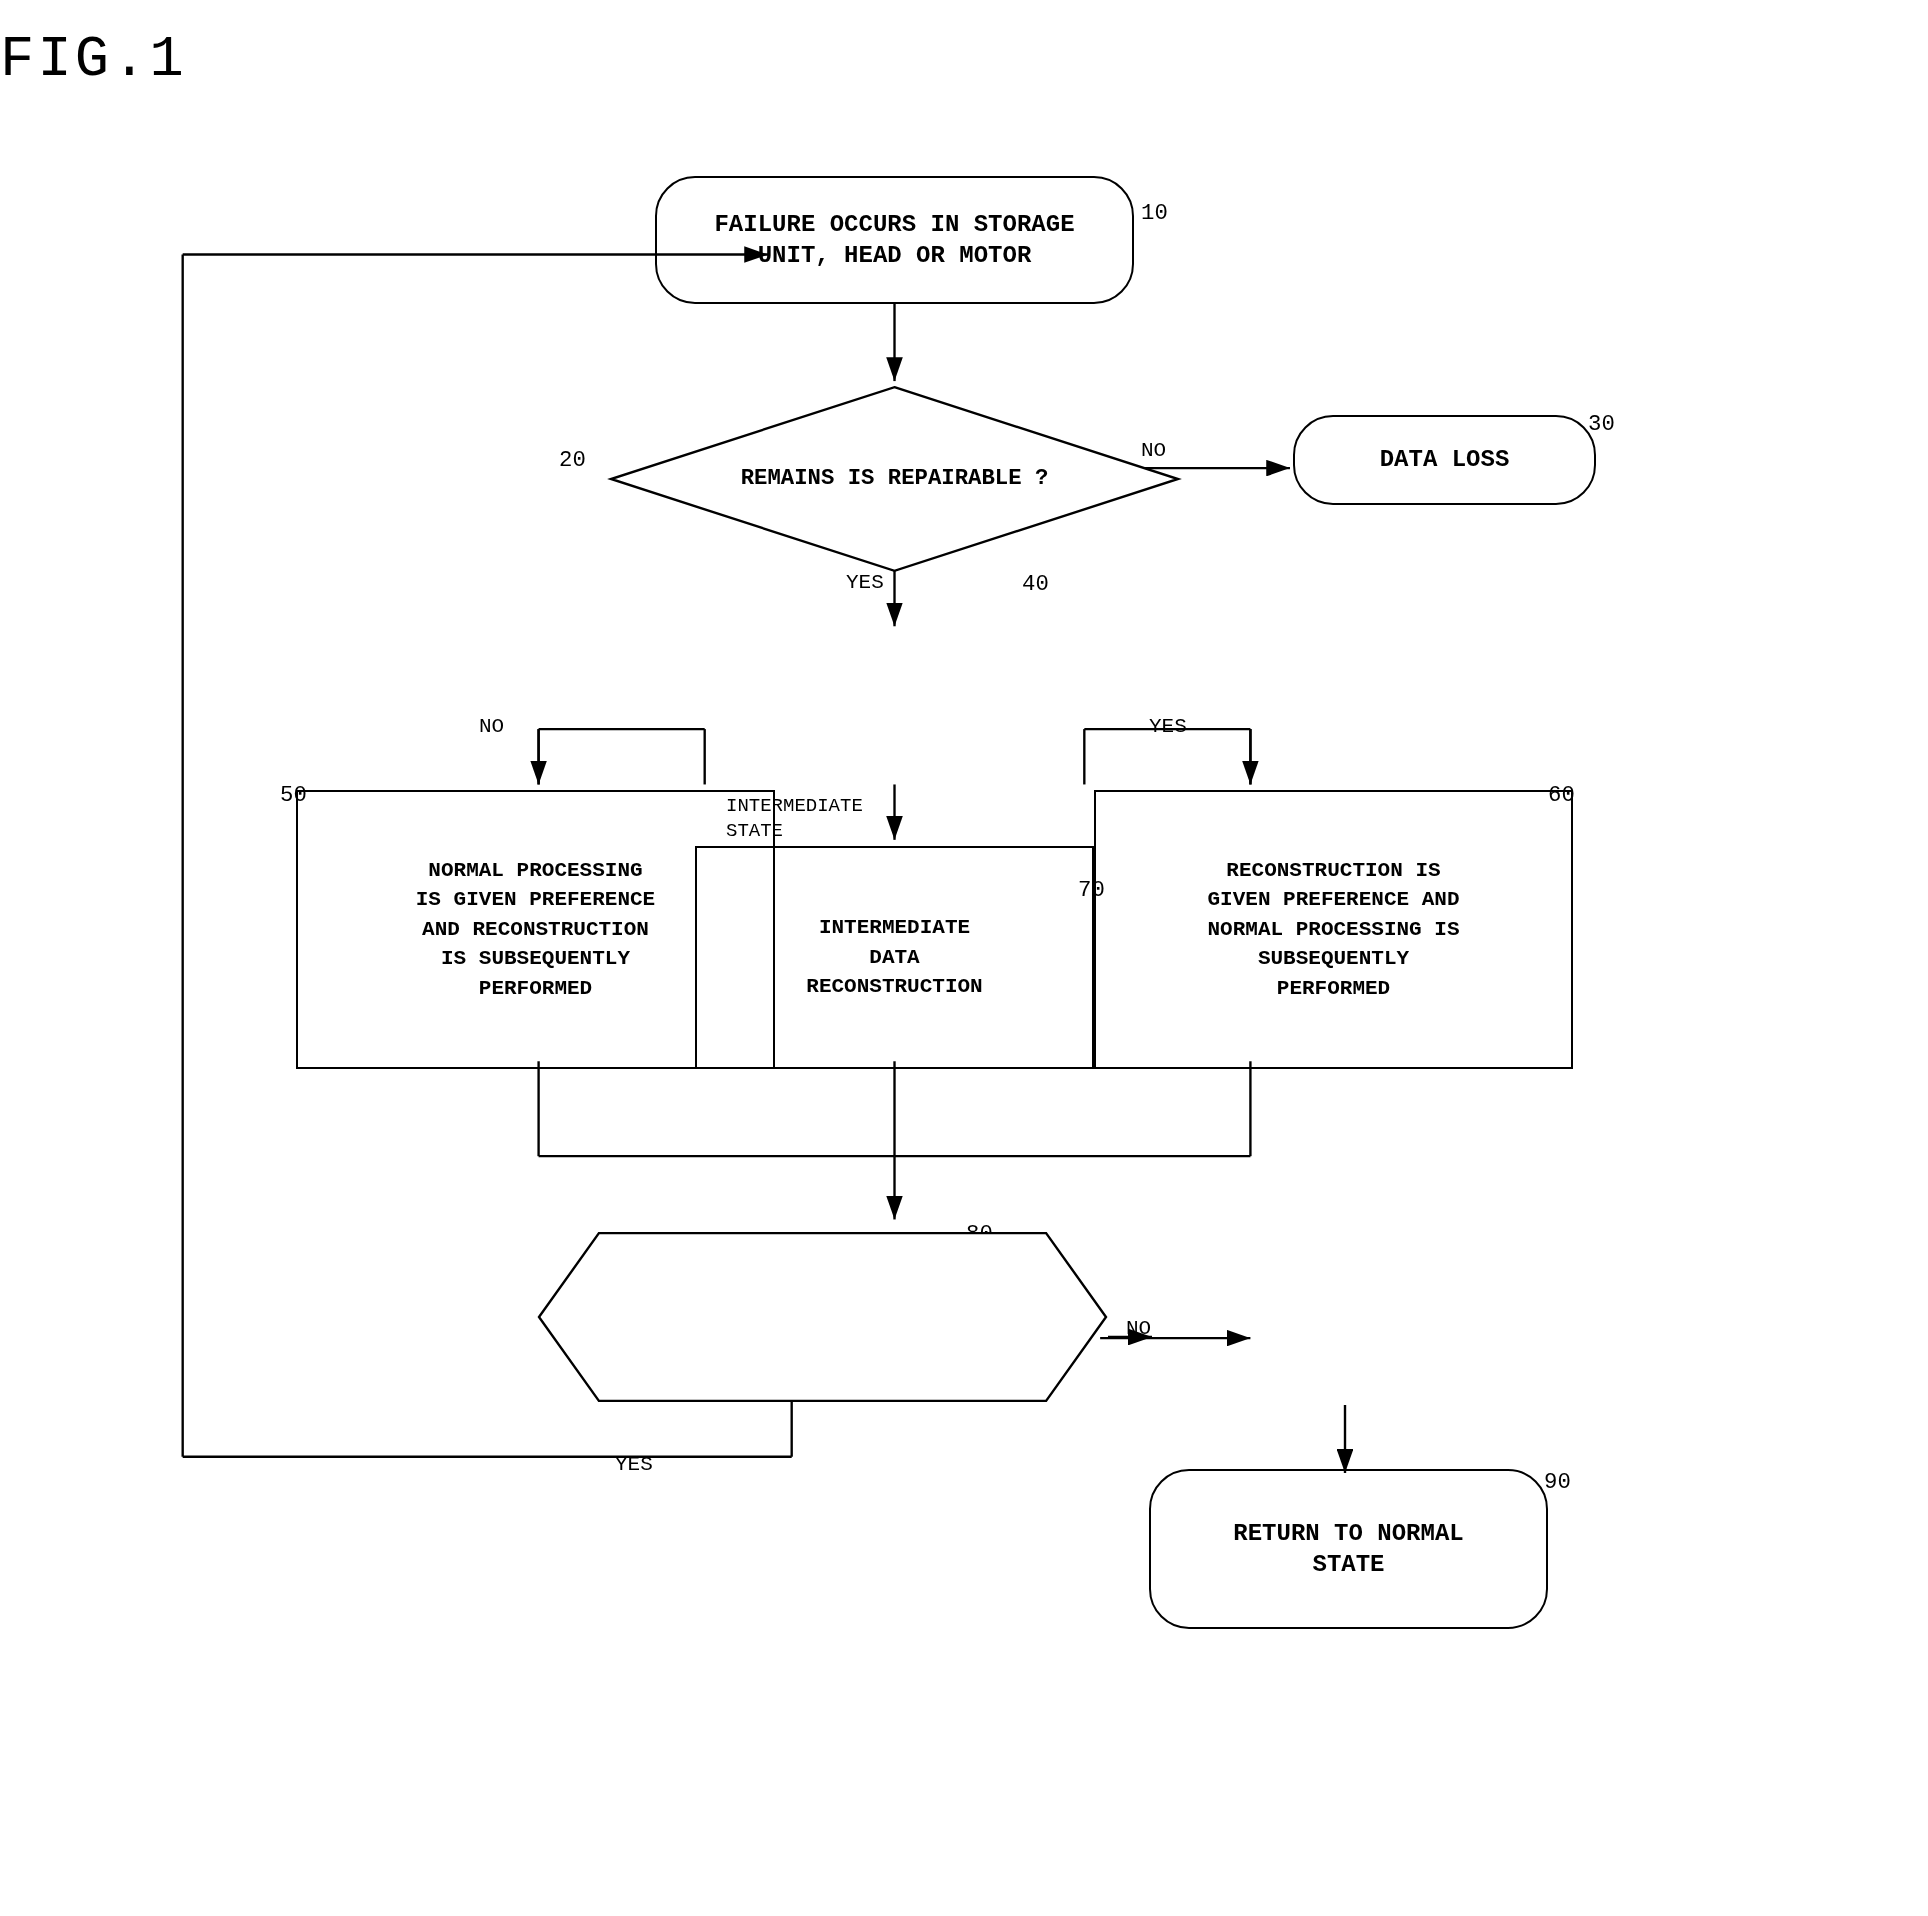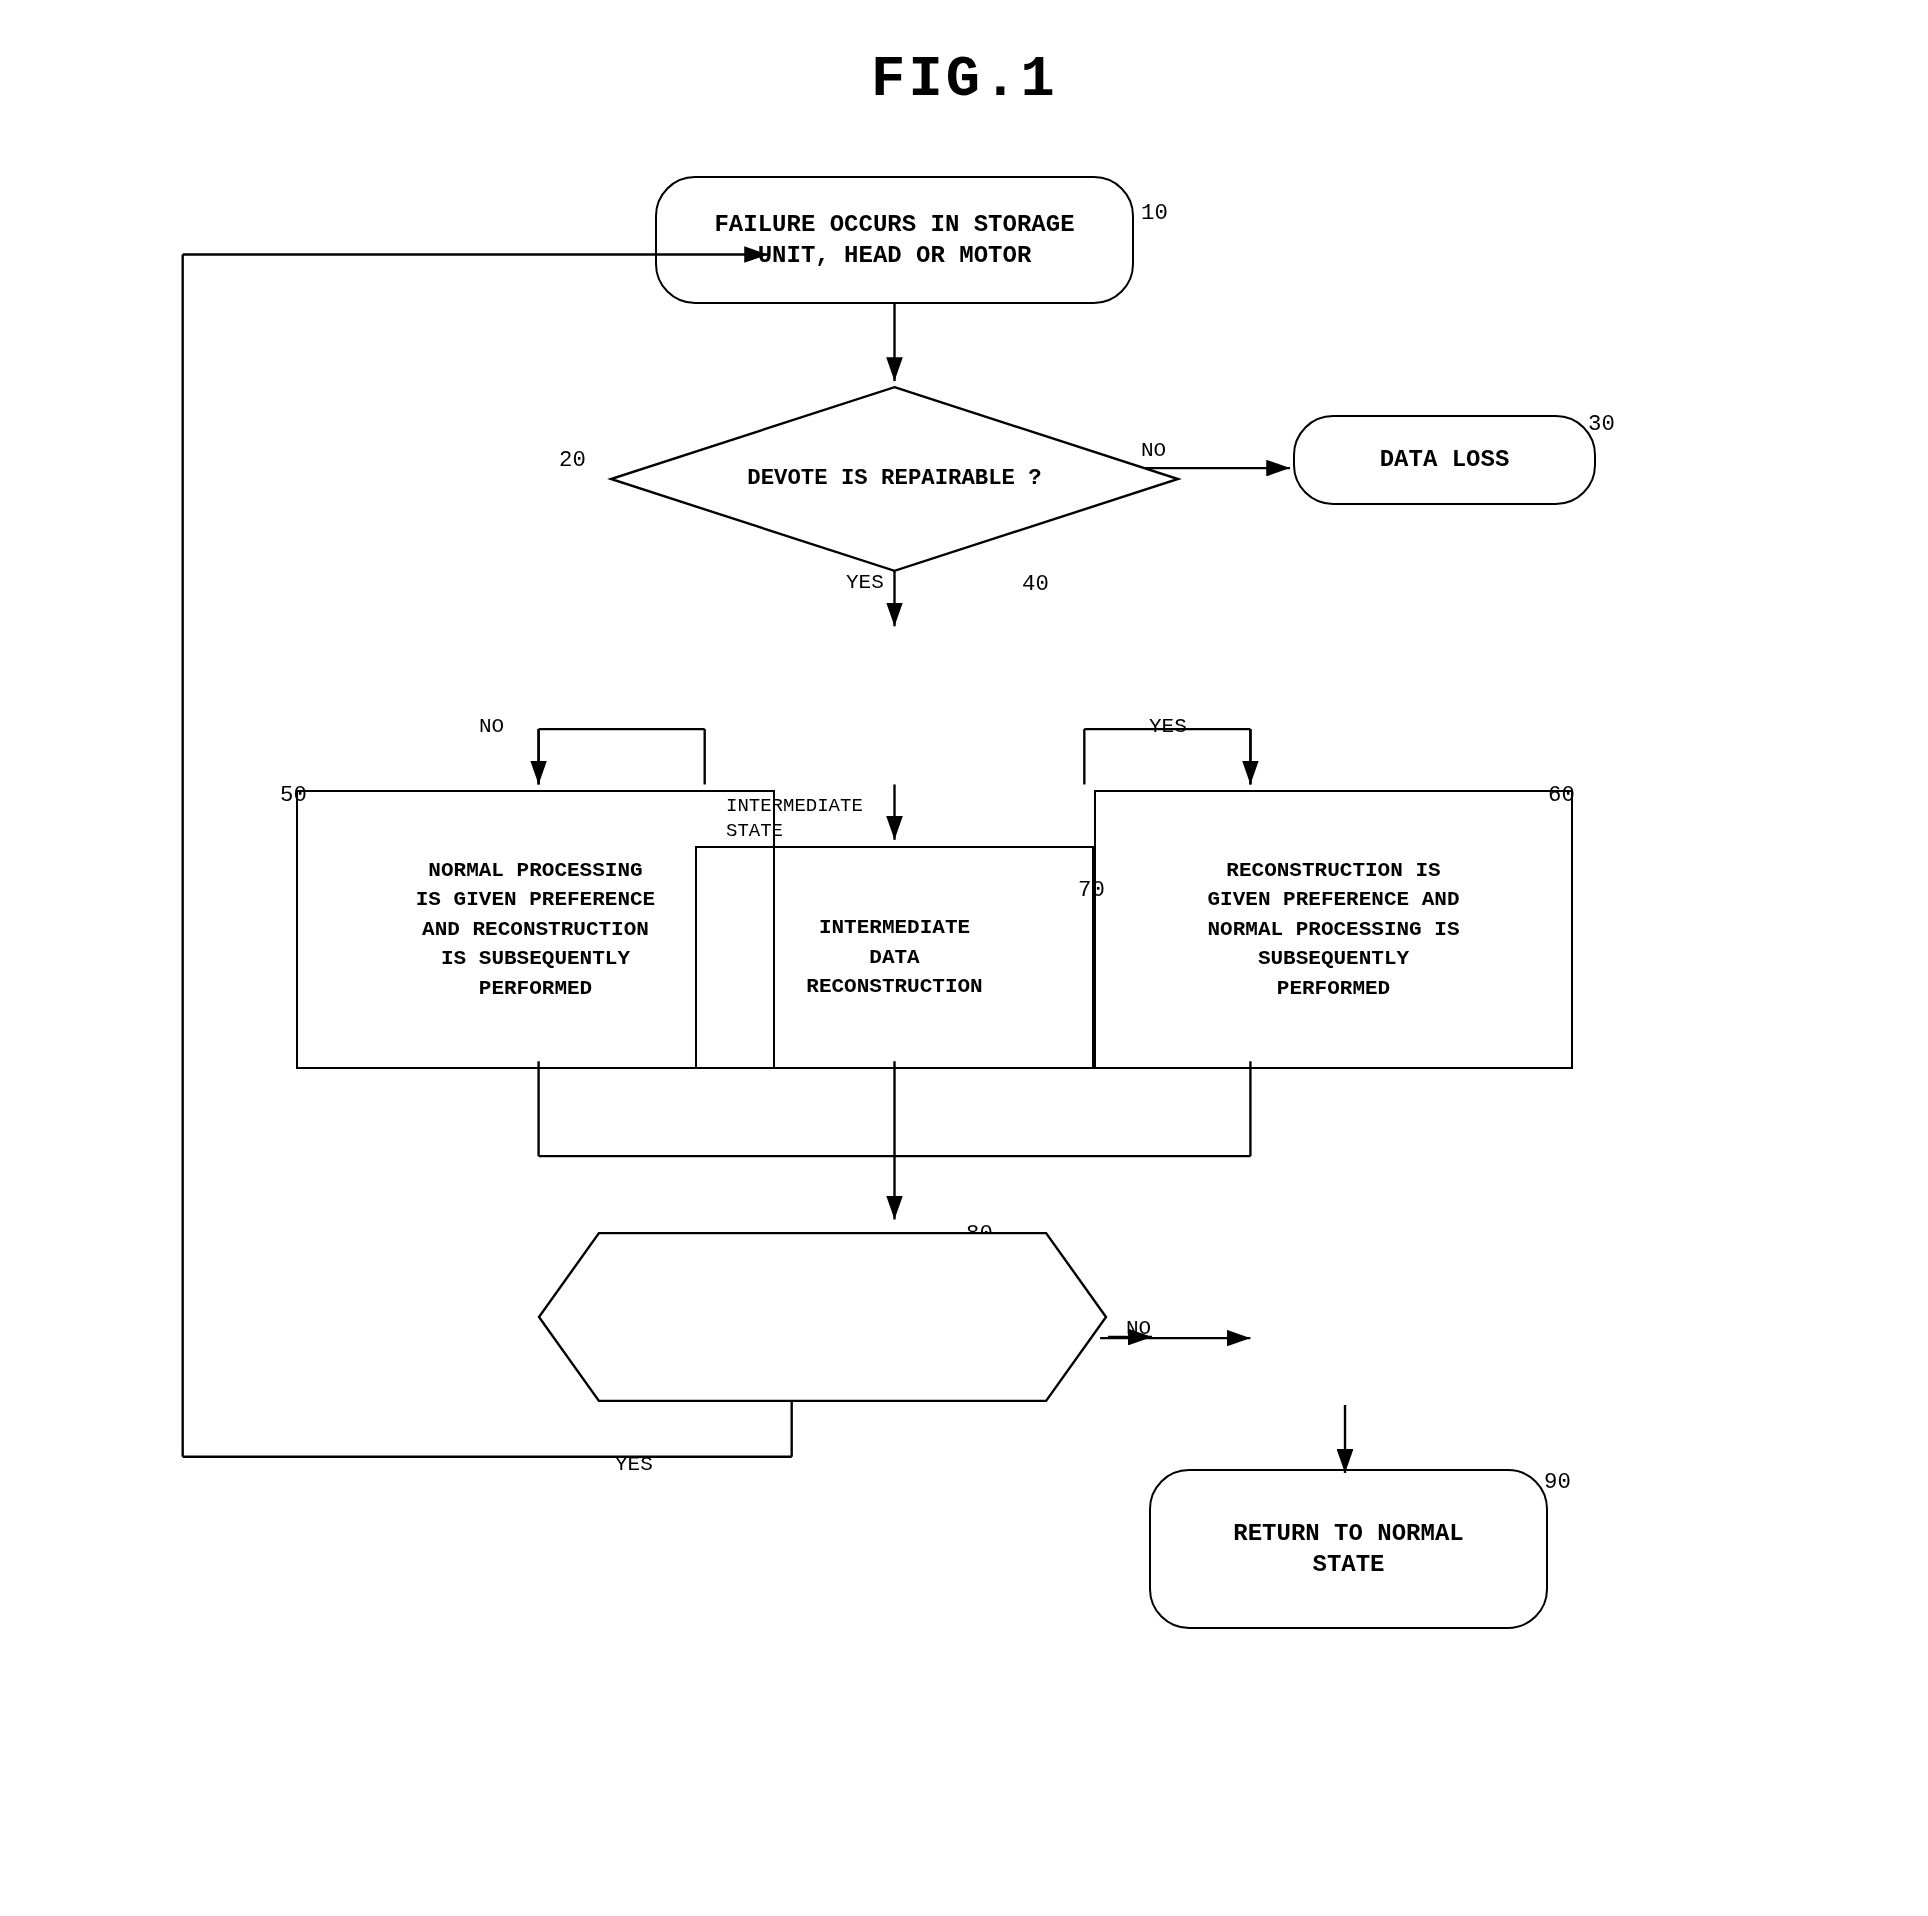--- a/index.html
+++ b/index.html
@@ -6,24 +6,23 @@
     body {
       background: #fff;
       font-family: 'Courier New', Courier, monospace;
       width: 1929px;
       height: 1916px;
       position: relative;
       overflow: hidden;
     }
 
     .page-title {
-      text-align: center;
       font-size: 57px;
-      font-weight: bold;
-      padding-top: 48px;
+      font-weight: normal;
+      padding-top: 28px;
       letter-spacing: 3.2px;
     }
 
     .diagram-container {
       position: absolute;
       top: 128px;
       left: 96px;
       right: 96px;
       bottom: 48px;
     }
@@ -163,21 +162,21 @@
   <div class="node rounded-rect" style="position:absolute; left:559px; top:48px; width:479px; height:128px;">
     <span style="white-space:pre-line; font-size:24px;">FAILURE OCCURS IN STORAGE
 UNIT, HEAD OR MOTOR</span>
   </div>
   <span class="ref-num" style="left:1045px; top:72px;">10</span>
 
   <div class="diamond-wrapper" style="position:absolute; left:511px; top:255px; width:575px; height:192px;">
     <svg width="575" height="192" viewBox="0 0 720 240">
       <polygon points="360,5 715,120 360,235 5,120" fill="white" stroke="#000" stroke-width="3"></polygon>
     </svg>
-    <div class="diamond-text" style="position:absolute; z-index:2; width:319px;">DEVOTE IS REPAIRABLE ?</div>
+    <div class="diamond-text" style="position:absolute; z-index:2; width:319px;">REMAINS IS REPAIRABLE ?</div>
   </div>
   <span class="ref-num" style="left:463px; top:319px;">20</span>
 
   <span class="label-text" style="left:1045px; top:311px;">NO</span>
 
   <span class="label-text" style="left:750px; top:443px;">YES</span>
 
   <span class="ref-num" style="left:926px; top:443px;text-align:right;">40</span>
 
   <div class="node rounded-rect" style="position:absolute; left:1197px; top:287px; width:303px; height:90px;">

